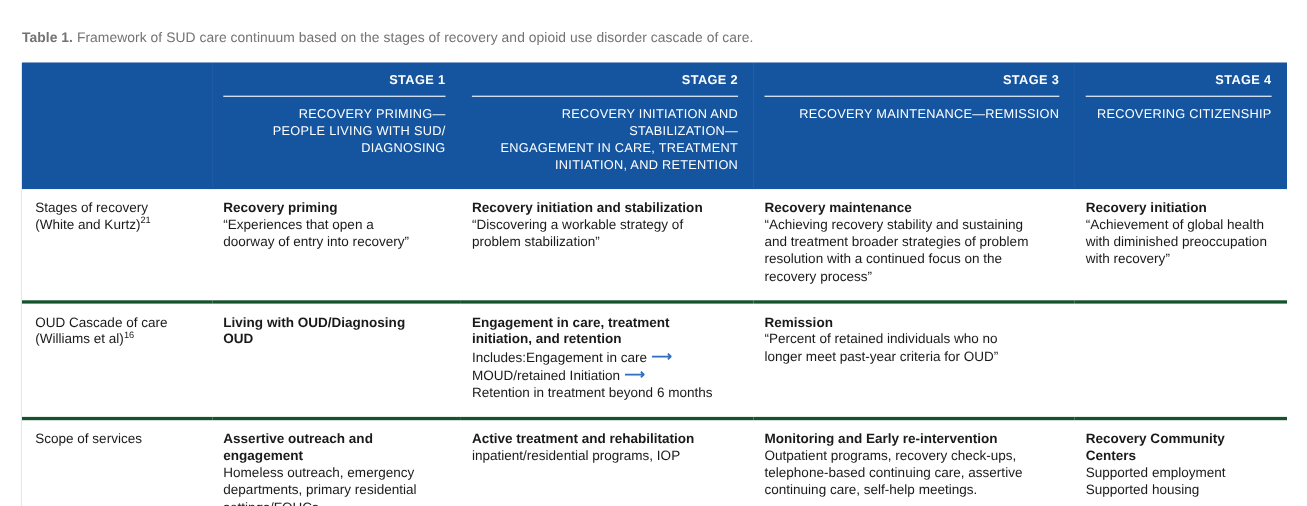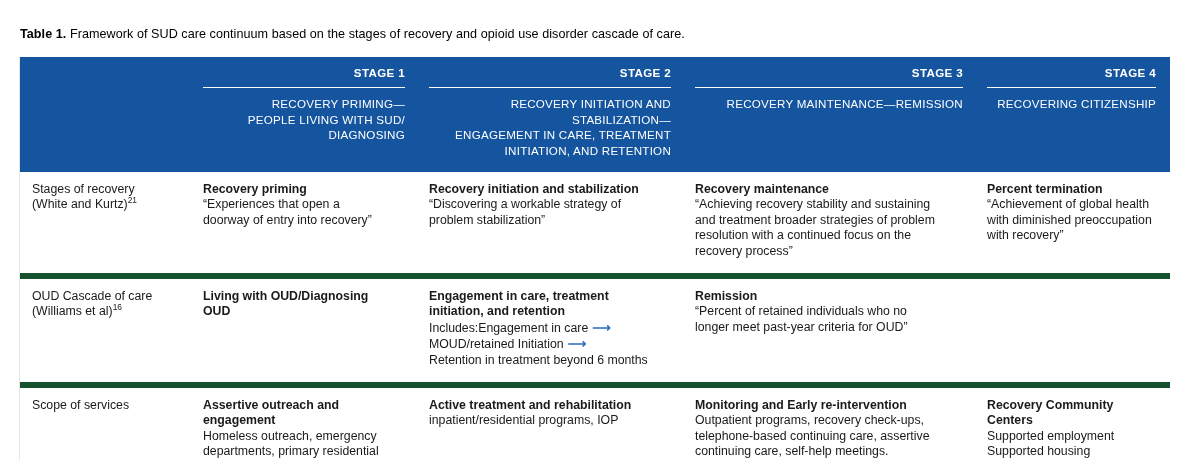--- a/index.html
+++ b/index.html
@@ -23,21 +23,21 @@
   }
 
   
   .caption {
     position: absolute;
     left: 20px;
     top: 26px;
     font-size: 12.6px;
     line-height: 16px;
     letter-spacing: 0.05px;
-    color: #000000;
+    color: #737373;
     white-space: nowrap;
   }
   .caption .cap-label {
     font-weight: bold;
   }
   .caption .cap-text {
     font-weight: normal;
   }
 
   
@@ -107,21 +107,21 @@
   tbody td {
     vertical-align: top;
     padding: 10px 16px 14px 10px;
     box-sizing: border-box;
     font-size: 12.3px;
     line-height: 15.4px;
     color: #1a1a1a;
     background: #ffffff;
   }
   tbody tr + tr td {
-    border-top: 6px solid #14532d;
+    border-top: 3px solid #14532d;
   }
   td.rowlabel {
     padding-left: 12px;
   }
   .rowlabel-txt {
     font-weight: normal;
   }
   sup.ref {
     font-size: 8.4px;
     vertical-align: super;
@@ -241,21 +241,21 @@
           <td>
             <span class="cell-head">Recovery maintenance</span>
             <span class="cell-body">
               <span class="cell-line">“Achieving recovery stability and sustaining</span>
               <span class="cell-line">and treatment broader strategies of problem</span>
               <span class="cell-line">resolution with a continued focus on the</span>
               <span class="cell-line">recovery process”</span>
             </span>
           </td>
           <td>
-            <span class="cell-head">Percent termination</span>
+            <span class="cell-head">Recovery initiation</span>
             <span class="cell-body">
               <span class="cell-line">“Achievement of global health</span>
               <span class="cell-line">with diminished preoccupation</span>
               <span class="cell-line">with recovery”</span>
             </span>
           </td>
         </tr>
 
         <tr>
           <td class="rowlabel">

